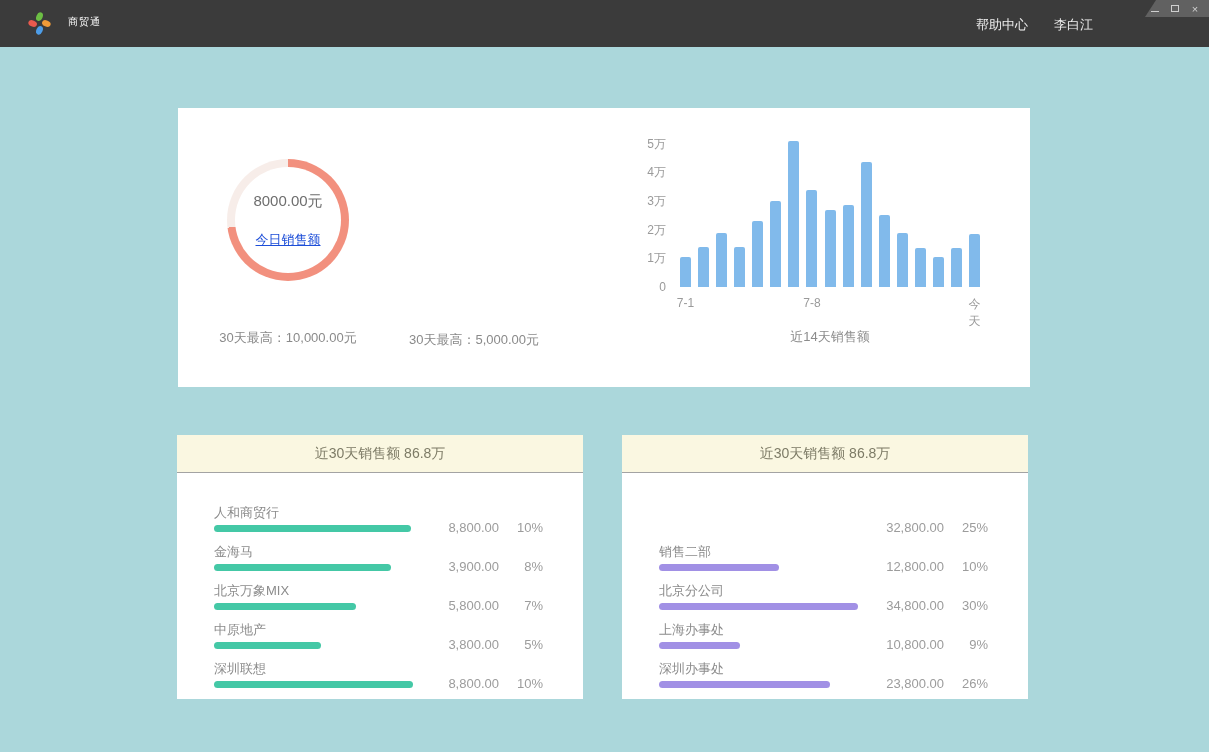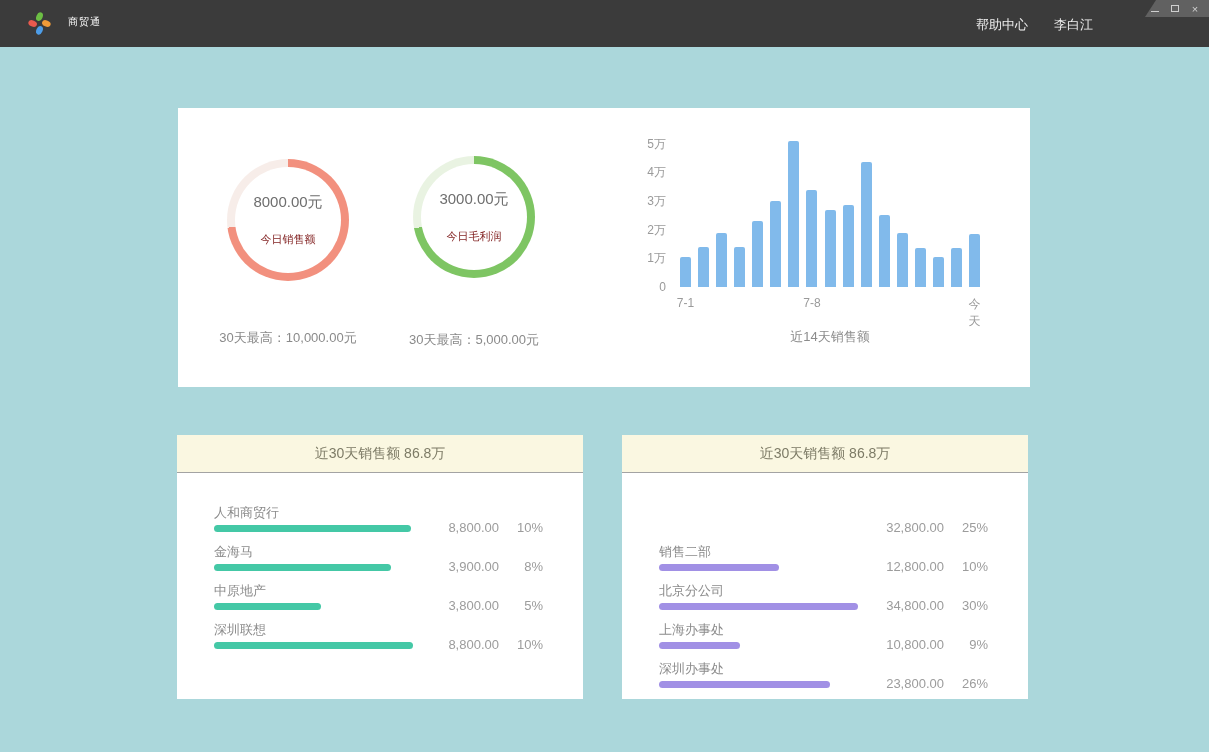--- a/index.html
+++ b/index.html
@@ -27,21 +27,21 @@
   .card { position:absolute; background:#FFFFFF; }
   .card-top { left:178px; top:108px; width:852px; height:279px; }
   .card-bl { left:177px; top:435px; width:406px; height:264px; }
   .card-br { left:622px; top:435px; width:406px; height:264px; }
 
   
   .ring { position:absolute; width:122px; height:122px; border-radius:50%; }
   .ring-inner { position:absolute; left:8px; top:8px; width:106px; height:106px; border-radius:50%;
                 background:#FFFFFF; display:flex; flex-direction:column; align-items:center; justify-content:center; gap:20px; }
   .ring-value { font-size:15px; color:#6E6E6E; }
-  .ring-caption { font-size:11px; color:#7f1d1d; }
+  .ring-caption { font-size:13px; color:#1d4ed8;text-decoration:underline; }
   .ring-1 { left:49px; top:51px; }
   .ring-2 { left:235px; top:48px; }
   .footnote { position:absolute; width:230px; text-align:center; font-size:13px; color:#8A8A8A; }
   .footnote-1 { left:-5px; top:221px; }
   .footnote-2 { left:181px; top:223px; }
 
   
   .plot { position:absolute; left:502px; top:30px; width:300px; height:149px; }
   .bars { position:absolute; left:0; bottom:0; width:300px; height:149px;
           display:flex; align-items:flex-end; justify-content:space-between; }
@@ -97,26 +97,20 @@
     <span class="wc wc-close">×</span>
   </div>
 </div>
 
 <div class="card card-top">
 
   <div class="ring ring-1" id="ring-0" style="background: conic-gradient(rgb(242, 144, 126) 0deg, rgb(242, 144, 126) 73%, rgb(247, 237, 233) 73%, rgb(247, 237, 233) 100%);">
     <div class="ring-inner">
       <div class="ring-value">8000.00元</div>
       <div class="ring-caption">今日销售额</div>
-    </div>
-  </div>
-  <div class="ring ring-2" id="ring-1" style="background: conic-gradient(rgb(126, 197, 99) 0deg, rgb(126, 197, 99) 72%, rgb(233, 243, 226) 72%, rgb(233, 243, 226) 100%);">
-    <div class="ring-inner">
-      <div class="ring-value">3000.00元</div>
-      <div class="ring-caption">今日毛利润</div>
     </div>
   </div>
   <div class="footnote footnote-1">30天最高：10,000.00元</div>
   <div class="footnote footnote-2">30天最高：5,000.00元</div>
 
   <div class="plot" id="barplot">
     <div class="bars" id="bars">
         <div class="bar" style="height: 30px; background: rgb(129, 186, 235);"></div>
         <div class="bar" style="height: 40px; background: rgb(129, 186, 235);"></div>
         <div class="bar" style="height: 54px; background: rgb(129, 186, 235);"></div>
@@ -170,20 +164,32 @@
            <div class="rank-bar" style="width: 88.5%; background: rgb(68, 200, 166);"></div>
          </div>
        </div>
        <div class="rank-right">
          <span class="rank-value">3,900.00</span>
          <span class="rank-pct">8%</span>
        </div>
       </div>
       <div class="rank-row">
         <div class="rank-left">
+         <div class="rank-label">北京万象MIX</div>
+         <div class="rank-track">
+           <div class="rank-bar" style="width: 71%; background: rgb(68, 200, 166);"></div>
+         </div>
+       </div>
+       <div class="rank-right">
+         <span class="rank-value">5,800.00</span>
+         <span class="rank-pct">7%</span>
+       </div>
+      </div>
+      <div class="rank-row">
+        <div class="rank-left">
          <div class="rank-label">中原地产</div>
          <div class="rank-track">
            <div class="rank-bar" style="width: 53.5%; background: rgb(68, 200, 166);"></div>
          </div>
        </div>
        <div class="rank-right">
          <span class="rank-value">3,800.00</span>
          <span class="rank-pct">5%</span>
        </div>
       </div>

